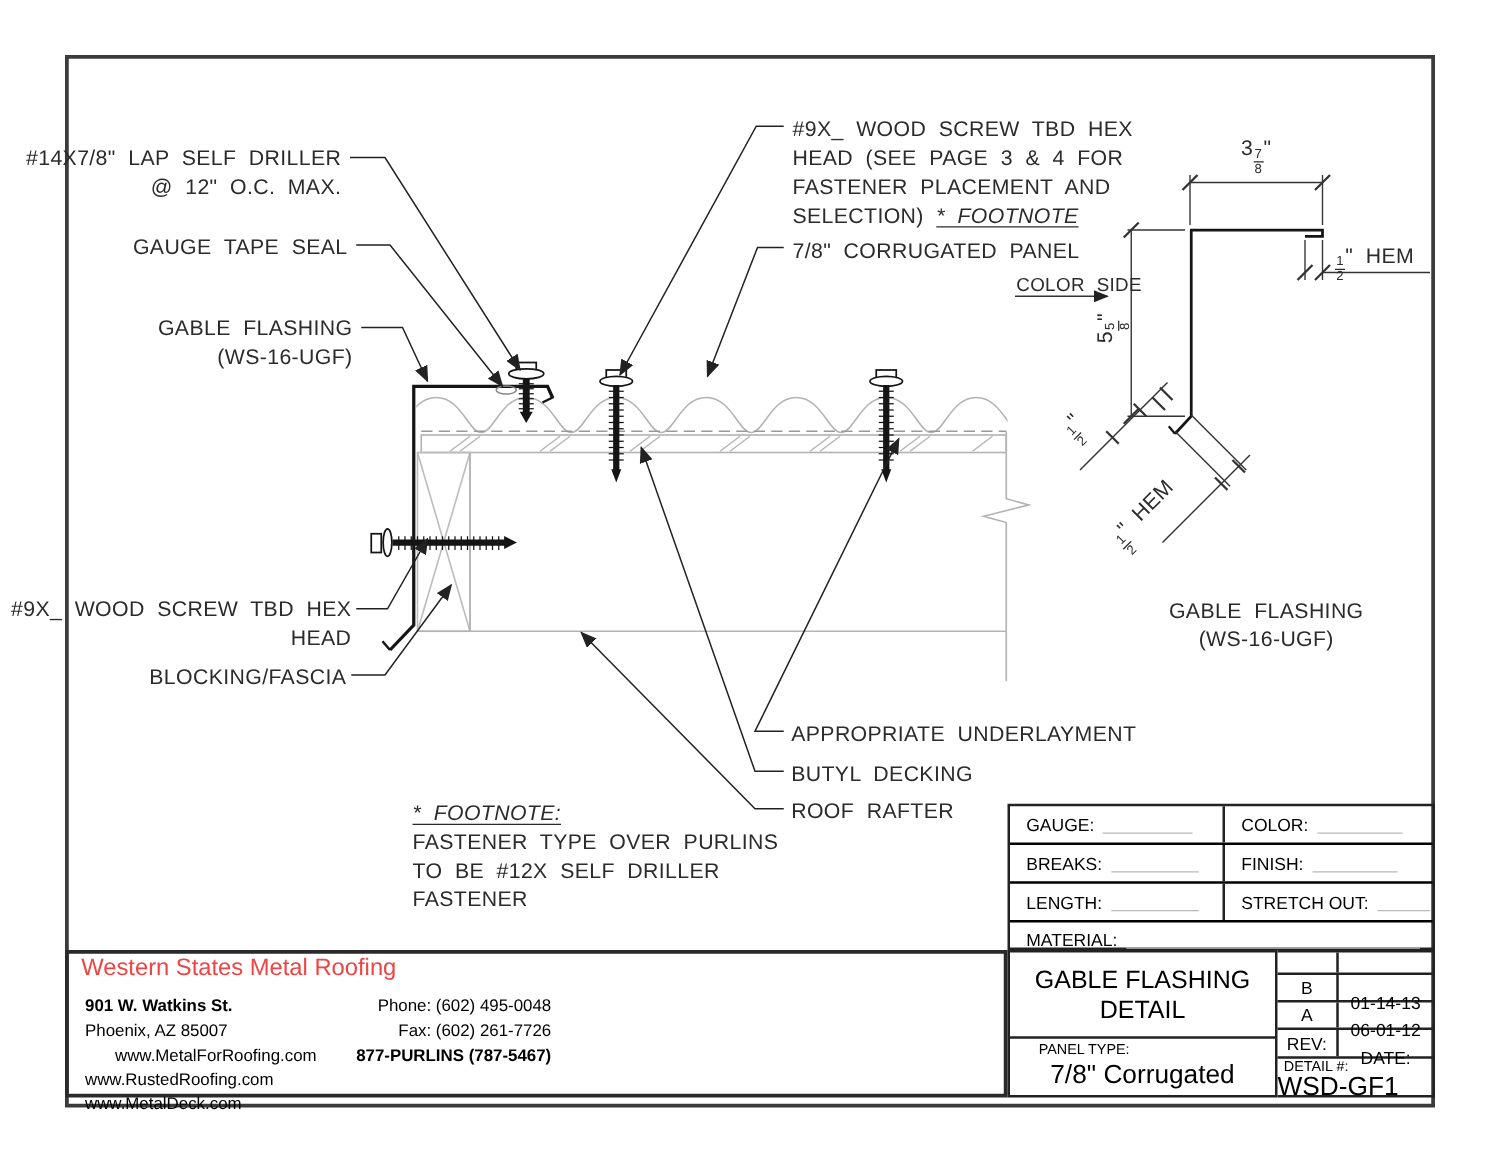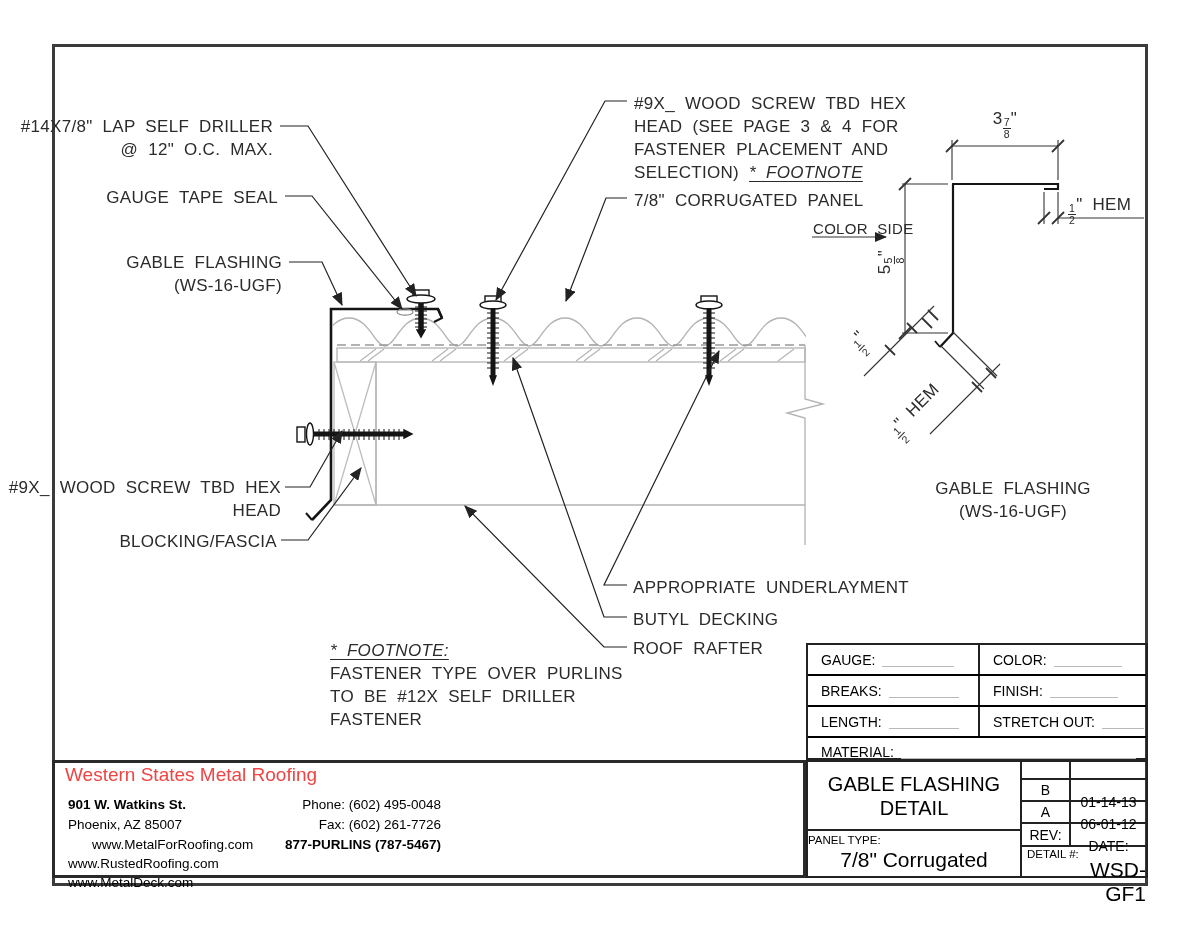--- a/index.html
+++ b/index.html
@@ -391,21 +391,21 @@
     <div class="co-line" style="left:180px;top:52px;width:206px;text-align:right;">Fax: (602) 261-7726</div>
     <div class="co-line" style="left:180px;top:72px;width:206px;text-align:right;font-weight:bold;">877-PURLINS (787-5467)</div>
   </div>
 
   <div class="tblock">
     <div class="ttl">
       <span>GABLE FLASHING</span>
       <span>DETAIL</span>
     </div>
     <div class="ptype">
-      <div class="small-lbl" style="position:absolute;left:0;top:3px;">PANEL TYPE:</div>
+      <div class="small-lbl" style="position:absolute;left:23px;top:3px;">PANEL TYPE:</div>
       <div style="position:absolute;left:0;right:0;top:17px;text-align:center;font-size:21px;color:#000;">7/8" Corrugated</div>
     </div>
   </div>
 
   <div class="rev off">
     <div class="rev-row" style="height:16px;">
       <div class="rev-c1"></div>
         <div class="rev-c2"></div>
     </div>
     <div class="rev-row" style="height:20px;">
@@ -415,17 +415,17 @@
     <div class="rev-row" style="height:20px;">
       <div class="rev-c1">A</div>
       <div class="rev-c2">06-01-12</div>
     </div>
     <div class="rev-row" style="height:21px;">
       <div class="rev-c1">REV:</div>
       <div class="rev-c2">DATE:</div>
     </div>
     <div style="position:relative;height:35px;">
       <div class="small-lbl" style="position:absolute;left:5px;top:1px;">DETAIL #:</div>
-      <div style="position:absolute;left:0;right:0;top:11px;text-align:right;font-size:21px;color:#000;margin-left:47px;">WSD-GF1</div>
+      <div style="position:absolute;left:0;right:0;top:11px;text-align:left;font-size:21px;color:#000;">WSD-GF1</div>
     </div>
   </div>
 
 </div>
 
 </body></html>

